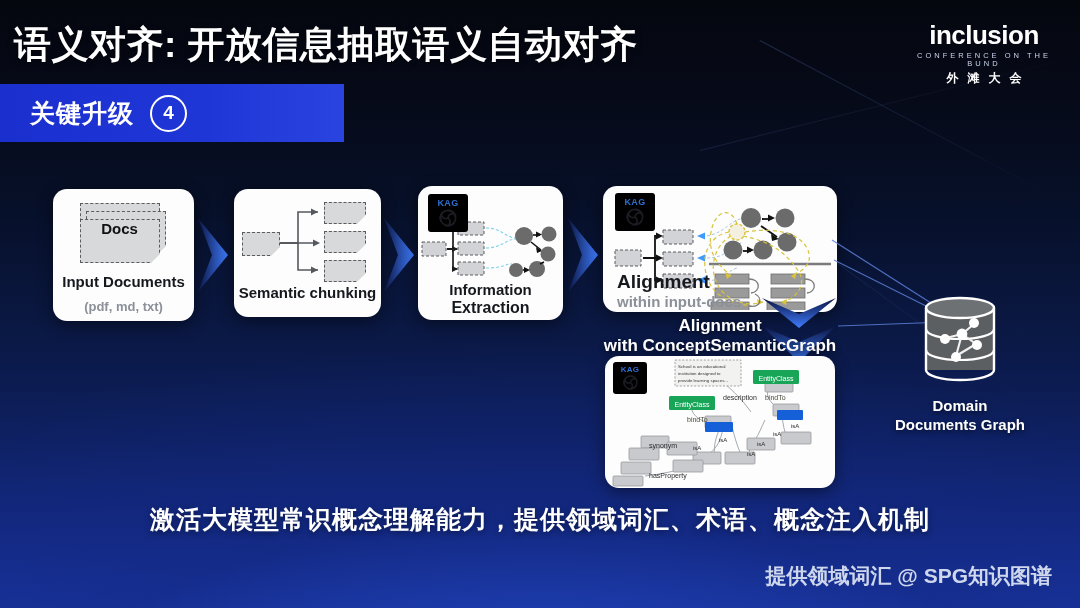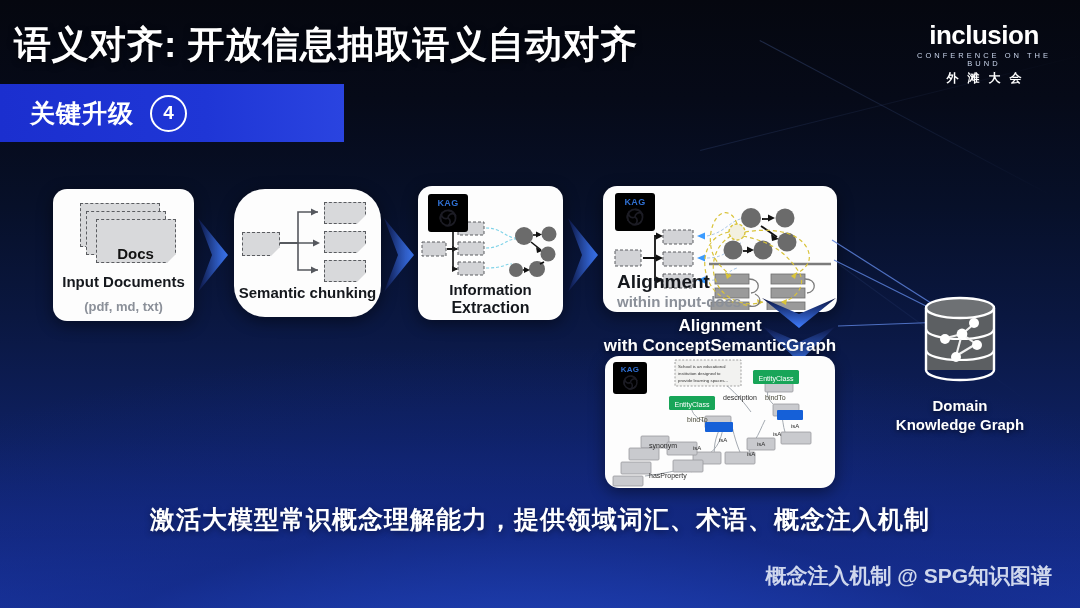--- a/index.html
+++ b/index.html
@@ -96,39 +96,39 @@
 
   <div class="banner">
     <div class="banner-text">关键升级</div>
     <div class="banner-num">4</div>
   </div>
 
   <div class="card" style="left:53px;top:189px;width:141px;height:132px;">
     <div style="position:relative;width:120px;height:68px;margin-top:12px;">
       <div class="doc" style="position:absolute;left:16px;top:2px;width:78px;height:42px;"></div>
       <div class="doc" style="position:absolute;left:22px;top:10px;width:78px;height:42px;"></div>
-      <div class="doc" style="position:absolute;left:32px;top:18px;width:78px;height:42px;display:flex;align-items:flex-end;justify-content:center;">
+      <div class="doc" style="position:absolute;left:16px;top:18px;width:78px;height:42px;display:flex;align-items:flex-start;justify-content:center;">
         <span style="color:#111;font-size:15px;font-weight:bold;">Docs</span>
       </div>
     </div>
     <div class="card-label" style="font-size:15px;margin-top:5px;">Input Documents</div>
     <div class="card-sub" style="font-size:13px;margin-top:9px;">(pdf, md, txt)</div>
   </div>
 
   <svg class="chev" style="left:196px;top:216px;" width="34" height="78" viewBox="0 0 34 78">
     <defs>
         <linearGradient id="cg1" x1="0" y1="0" x2="1" y2="0">
       <stop offset="0" stop-color="#0b1440"></stop>
           <stop offset="1" stop-color="#3f7dff"></stop>
         </linearGradient>
       </defs>
     <polygon points="2,2 32,39 2,76 16,39" fill="url(#cg1)"></polygon>
   </svg>
 
-  <div class="card" style="left:234px;top:189px;width:147px;height:128px;border-radius:31px;">
+  <div class="card" style="left:234px;top:189px;width:147px;height:128px;">
     <div style="position:relative;width:140px;height:86px;margin-top:9px;">
       <div class="doc" style="position:absolute;left:4px;top:34px;width:36px;height:22px;"></div>
       <div class="doc" style="position:absolute;left:86px;top:4px;width:40px;height:20px;"></div>
       <div class="doc" style="position:absolute;left:86px;top:33px;width:40px;height:20px;"></div>
       <div class="doc" style="position:absolute;left:86px;top:62px;width:40px;height:20px;"></div>
       <svg style="position:absolute;left:0;top:0;" width="140" height="86">
         <g stroke="#55585e" stroke-width="1.6" fill="none">
           <path d="M42,45 H60 V14 H80"></path>
             <path d="M42,45 H80"></path>
             <path d="M42,45 H60 V72 H80"></path>
@@ -423,19 +423,19 @@
         <g fill="#ffffff">
           <circle cx="64" cy="33" r="5"></circle>
             <circle cx="52" cy="44" r="5.4"></circle>
           <circle cx="35" cy="49" r="5"></circle>
             <circle cx="46" cy="67" r="5"></circle>
             <circle cx="67" cy="55" r="5"></circle>
         </g>
       </g>
     </svg>
     <div class="db-cap">Domain</div>
-    <div class="db-cap" style="margin-top:0;">Knowledge Graph</div>
+    <div class="db-cap" style="margin-top:0;">Documents Graph</div>
   </div>
 
   <div class="bottom-cap">激活大模型常识概念理解能力，提供领域词汇、术语、概念注入机制</div>
-  <div class="watermark">概念注入机制 @ SPG知识图谱</div>
+  <div class="watermark">提供领域词汇 @ SPG知识图谱</div>
 
 </div>
 
 </body></html>

